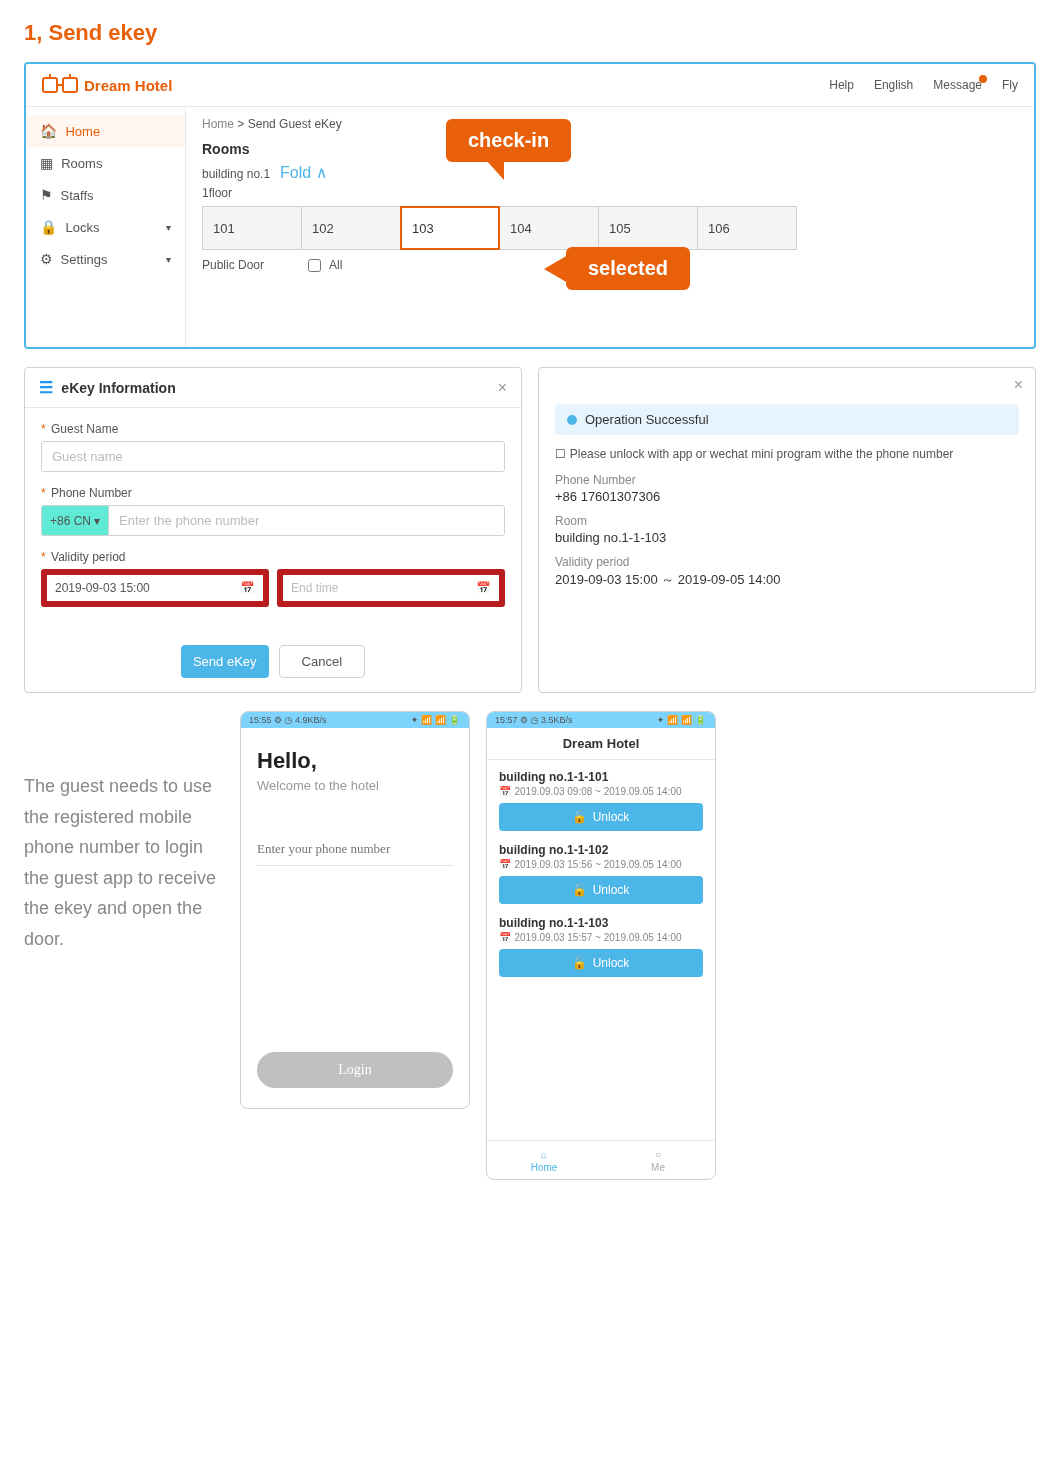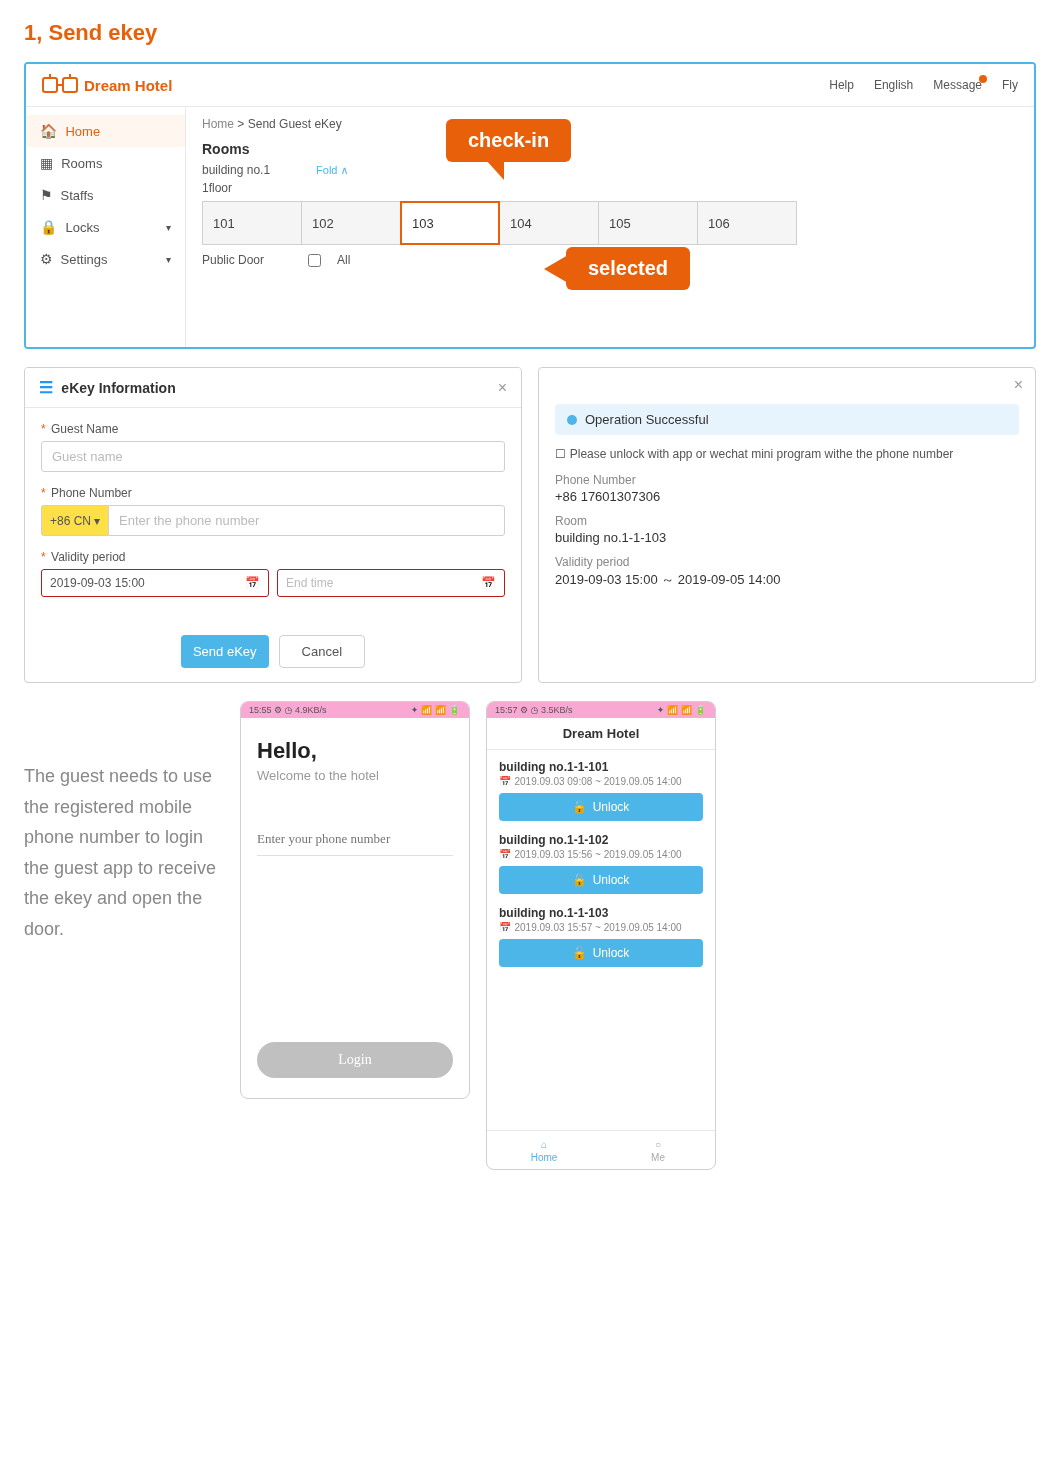--- a/index.html
+++ b/index.html
@@ -106,21 +106,21 @@
     .rooms-section h3 {
       font-size: 14px;
       font-weight: 600;
       margin-bottom: 6px;
     }
     .building-label {
       font-size: 12px;
       color: #555;
       margin-bottom: 4px;
     }
-    .fold-link { color: #4db6e8; cursor: pointer; font-size: 11px; margin-left: 36px; }
+    .fold-link { color: #4db6e8; cursor: pointer; font-size: 16px; }
     .floor-label { font-size: 12px; color: #555; margin-bottom: 6px; }
     .rooms-grid {
       display: flex;
       gap: 0;
       margin-bottom: 8px;
     }
     .room-cell {
       width: 100px;
       height: 44px;
       border: 1px solid #d0d0d0;
@@ -145,21 +145,21 @@
       display: flex;
       align-items: center;
       gap: 8px;
       font-size: 12px;
       color: #555;
       margin-top: 4px;
     }
     .public-door-row label {
       display: flex;
       align-items: center;
-      gap: 16px;
+      gap: 8px;
       padding-left: 36px;
     }
 
     
     .callout-checkin {
       position: absolute;
       top: 24px;
       left: 300px;
     }
     .callout-selected {
@@ -265,21 +265,21 @@
       display: flex;
       gap: 0;
     }
     .phone-prefix {
       border: 1px solid #d0d0d0;
       border-right: none;
       border-radius: 3px 0 0 3px;
       padding: 7px 8px;
       font-size: 12px;
       color: #555;
-      background: #fde047;
+      background: #5eead4;
       display: flex;
       align-items: center;
       gap: 3px;
       cursor: pointer;
       white-space: nowrap;
     }
     .phone-input {
       flex: 1;
       border: 1px solid #d0d0d0;
       border-radius: 0 3px 3px 0;
@@ -291,21 +291,21 @@
     .phone-input::placeholder { color: #bbb; }
 
     .validity-row {
       display: flex;
       gap: 8px;
     }
     .date-input-wrap {
       flex: 1;
       display: flex;
       align-items: center;
-      border: 1px solid #b91c1c;
+      border: 6px solid #b91c1c;
       border-radius: 3px;
       padding: 6px 8px;
       font-size: 12px;
       color: #555;
     }
     .date-input-wrap .cal-icon { margin-left: auto; color: #aaa; font-size: 12px; }
     .date-placeholder { color: #bbb; }
 
     .panel-footer {
       display: flex;
@@ -387,21 +387,21 @@
     }
     .phone-screen {
       flex: 1;
       border: 1px solid #d0d0d0;
       border-radius: 8px;
       overflow: hidden;
       background: #fff;
       max-width: 230px;
     }
     .phone-status-bar {
-      background: #f9a8d4;
+      background: #7dd3fc;
       padding: 3px 8px;
       font-size: 9px;
       color: #555;
       display: flex;
       justify-content: space-between;
       align-items: center;
     }
     .phone-status-icons { display: flex; gap: 3px; align-items: center; font-size: 9px; }
 
     

